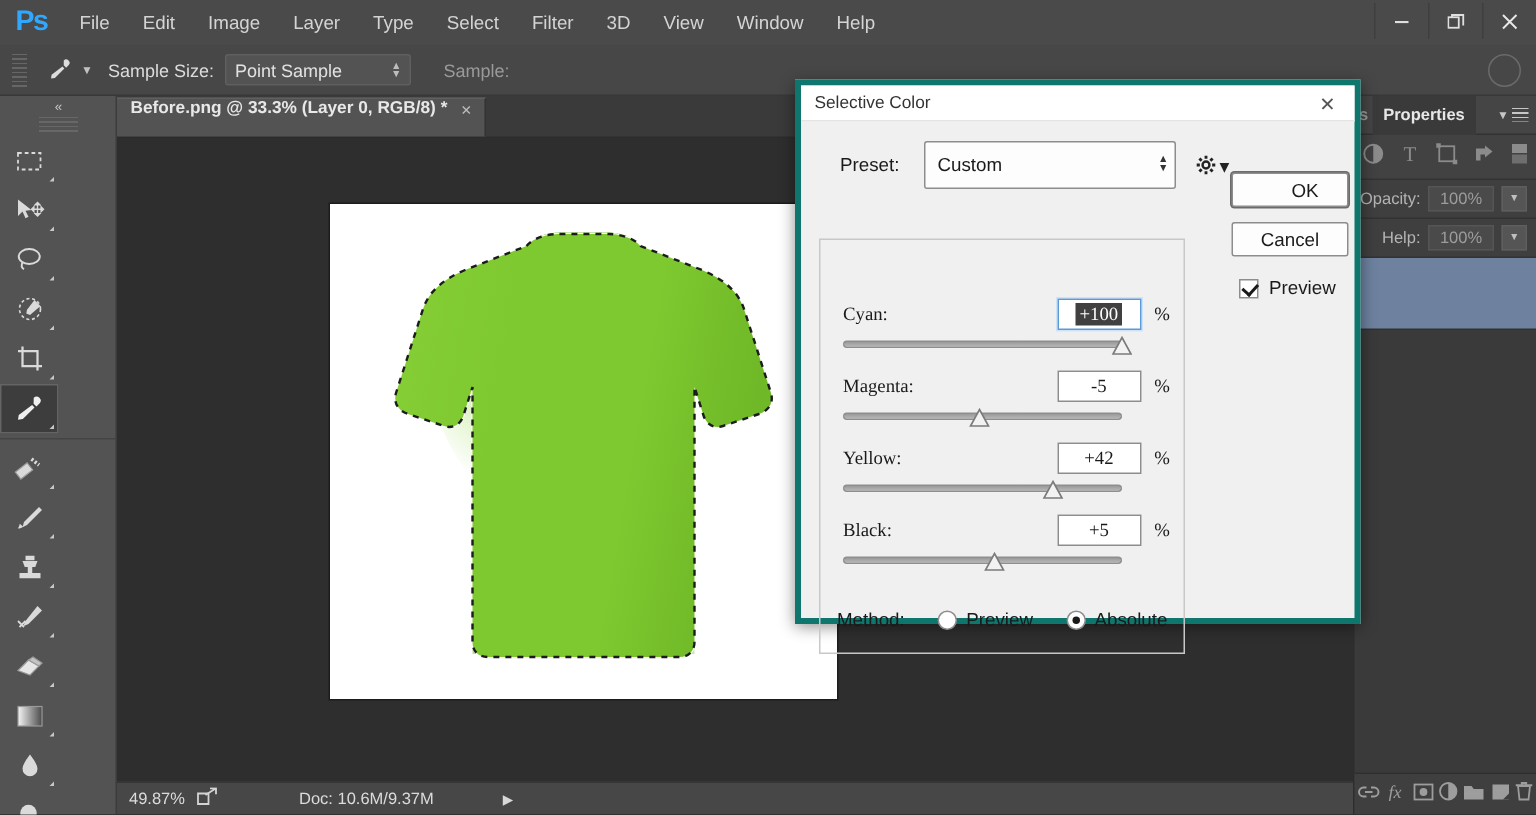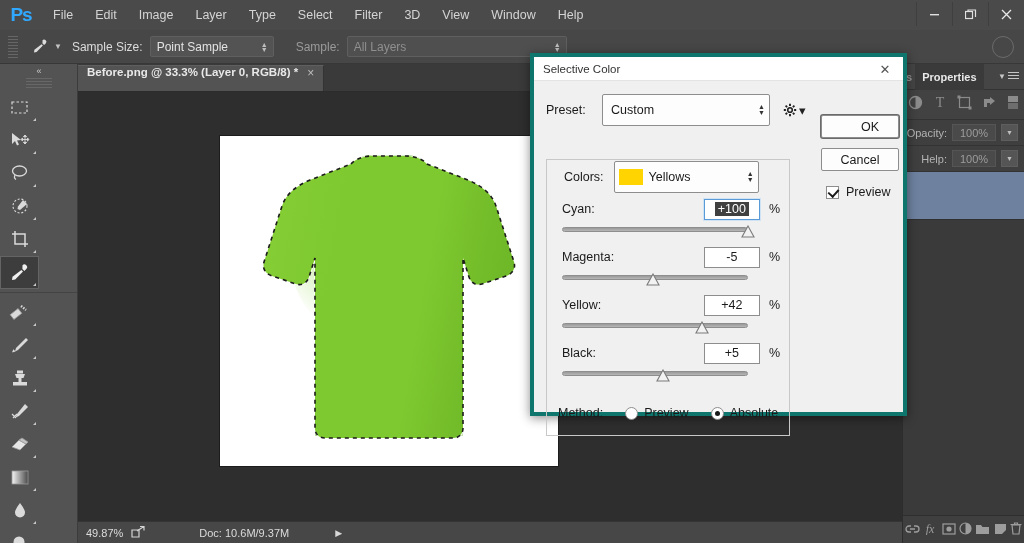--- a/index.html
+++ b/index.html
@@ -230,21 +230,21 @@
   .dlg-close {
     position: absolute; right: 0; top: 0;
     width: 36px; height: 24px;
     display: flex; align-items: center; justify-content: center;
     color: #555; font-size: 13px;
   }
   .dlg-body { position: relative; height: 338px; }
 
   .row-preset {
     display: flex; align-items: center;
-    padding: 13px 0 0 12px;
+    padding: 13px 0 0 26px;
   }
   .lbl { font-size: 12.5px; color: #1a1a1a; }
   .win-select {
     height: 32px; background: #fdfdfd;
     border: 1px solid #8d8d8d; border-radius: 2px;
     display: flex; align-items: center;
     padding: 0 20px 0 8px;
     font-size: 12.5px; color: #1a1a1a;
     position: relative;
   }
@@ -268,21 +268,21 @@
   }
   .row-colors {
     position: absolute; left: 30px; top: 80px;
     display: flex; align-items: center;
   }
   .swatch-yellow {
     width: 24px; height: 16px; background: #ffd400;
     margin-right: 6px; flex: none;
   }
 
-  .slider-block { position: absolute; left: 28px; width: 218px; }
+  .slider-block { position: absolute; left: 28px; width: 218px; font-family: Liberation Serif, serif; }
   .sl-top { display: flex; align-items: center; height: 22px; }
   .sl-name { font-size: 12.5px; color: #1a1a1a; flex: 1; }
   .sl-input {
     width: 56px; height: 21px; background: #fff;
     border: 1px solid #8d8d8d;
     font-size: 12.5px; color: #1a1a1a;
     display: flex; align-items: center; justify-content: center;
   }
   .sl-input.focused {
     border: 1px solid #5a9ad6;
@@ -390,24 +390,20 @@
         <path d="M10.6 6.3 L11.9 7.6 L5.6 14 L3 14.4 L3.4 11.8 z" fill="#dcdcdc"></path>
       </svg>
     </div>
     <div class="opt-caret">▼</div>
     <div class="opt-label">Sample Size:</div>
     <div class="ps-select" style="width:124px">
       <span>Point Sample</span>
       <span class="arrows">▲<br>▼</span>
     </div>
     <div class="opt-label dim" style="margin-left:22px">Sample:</div>
-    <div class="ps-select dim" style="width:220px">
-      <span>All Layers</span>
-      <span class="arrows">▲<br>▼</span>
-    </div>
     <div class="opt-right-icon"></div>
   </div>
 
   <div class="toolbar">
     <div class="tb-collapse">«</div>
     <div class="tb-grip"></div>
 
     <div class="tb-grid">
 
       <div class="tb-cell">
@@ -725,28 +721,20 @@
               <path d="M7 0.8 v2.1 M7 11.1 v2.1 M0.8 7 h2.1 M11.1 7 h2.1
                        M2.6 2.6 l1.5 1.5 M9.9 9.9 l1.5 1.5 M11.4 2.6 l-1.5 1.5 M4.1 9.9 l-1.5 1.5"></path>
             </g>
           </svg>
           <span class="dot">▾</span>
         </span>
       </div>
 
       <div class="groupbox"></div>
 
-      <div class="row-colors">
-        <span class="lbl" style="margin-right:10px">Colors:</span>
-        <span class="win-select" style="width:145px;padding-left:4px">
-          <span class="swatch-yellow"></span>
-          <span>Yellows</span>
-          <span class="spin">▲<br>▼</span>
-        </span>
-      </div>
 
       <div class="slider-block" style="top:117px">
         <div class="sl-top">
           <span class="sl-name">Cyan:</span>
           <span class="sl-input focused">
             <span class="sel">+100</span>
           </span>
           <span class="sl-pct">%</span>
         </div>
         <div class="sl-track-wrap">

